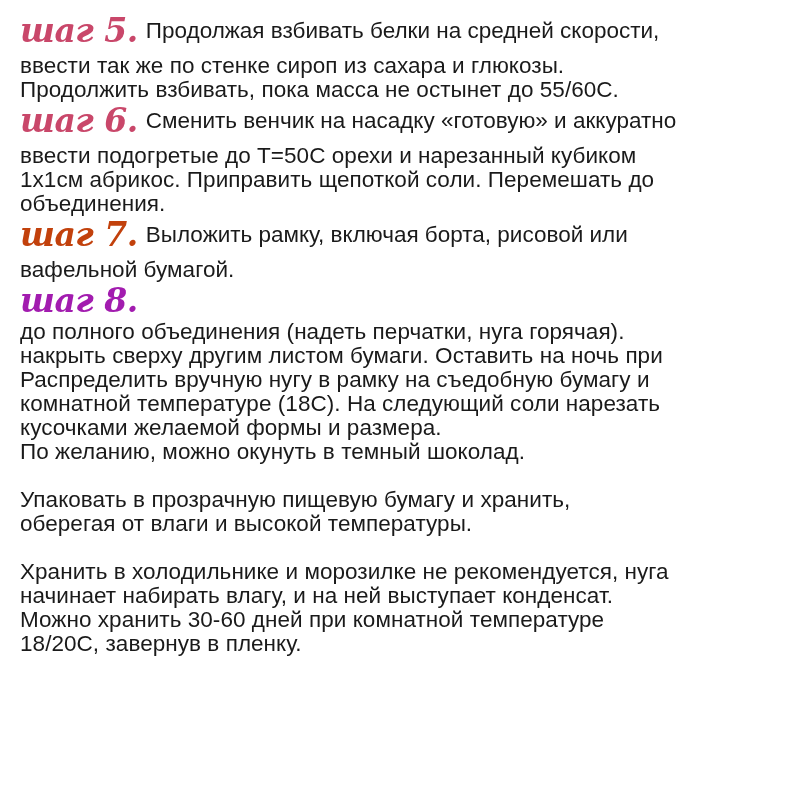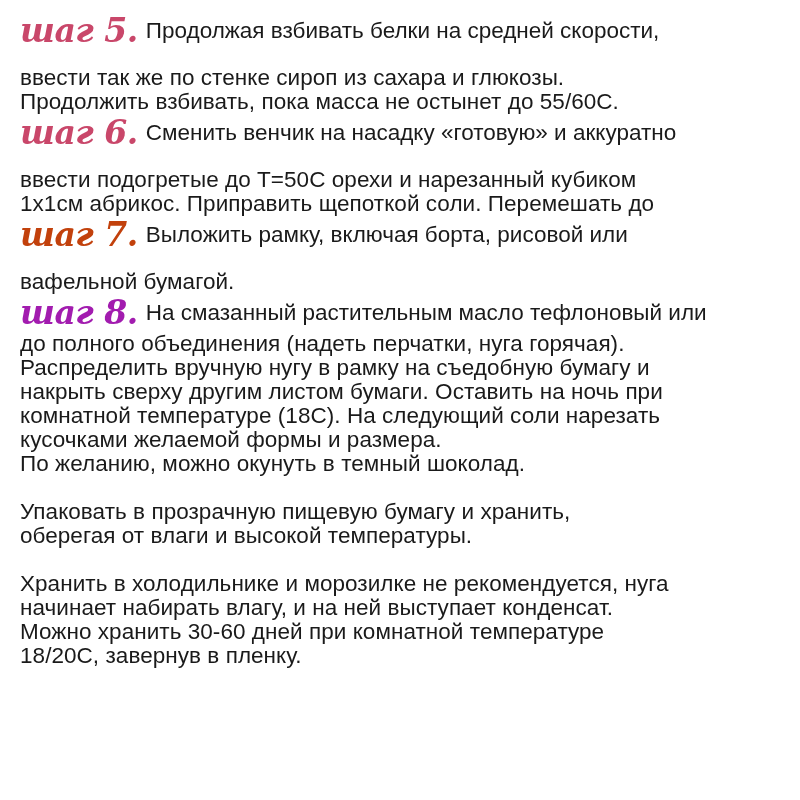--- a/index.html
+++ b/index.html
@@ -41,21 +41,21 @@
       font-size: 33px;
       line-height: 38px;
       letter-spacing: -0.5px;
       margin-right: 8px;
     }
     .step-first {
       font-size: 22.5px;
       line-height: 38px;
       white-space: nowrap;
     }
-    .after-head { margin-top: 16px; }
+    .after-head { margin-top: 4px; }
     .gap { height: 24px; }
   </style>
 </head>
 <body>
 
 <div class="page">
 
   <div>
     <div class="step-head">
       <span class="step-label" style="color: rgb(201, 71, 106);">шаг 5.</span>
@@ -65,38 +65,38 @@
     <div class="line">Продолжить взбивать, пока масса не остынет до 55/60С.</div>
   </div>
 
   <div>
     <div class="step-head">
       <span class="step-label" style="color: rgb(201, 71, 106);">шаг 6.</span>
       <span class="step-first">Сменить венчик на насадку «готовую» и аккуратно</span>
     </div>
     <div class="line after-head">ввести подогретые до Т=50С орехи  и нарезанный кубиком</div>
     <div class="line">1х1см абрикос.  Приправить щепоткой соли. Перемешать до</div>
+    <div class="line">объединения.</div>
   </div>
 
   <div>
     <div class="step-head">
       <span class="step-label" style="color: #c2410c;">шаг 7.</span>
       <span class="step-first">Выложить  рамку, включая борта,  рисовой или</span>
     </div>
     <div class="line after-head">вафельной бумагой.</div>
   </div>
 
   <div>
     <div class="step-head">
       <span class="step-label" style="color: #a21caf;">шаг 8.</span>
-      <span class="step-first">На смазанный растительным масло тефлоновый или</span>
     </div>
     <div class="line">до полного объединения (надеть перчатки, нуга горячая).</div>
+    <div class="line">накрыть сверху другим листом бумаги. Оставить на ночь при</div>
     <div class="line">Распределить вручную нугу в рамку на съедобную бумагу и</div>
-    <div class="line">накрыть сверху другим листом бумаги. Оставить на ночь при</div>
     <div class="line">комнатной температуре (18С). На следующий соли нарезать</div>
     <div class="line">кусочками желаемой формы и размера.</div>
     <div class="line">По желанию, можно окунуть в темный шоколад.</div>
   </div>
 
   <div class="gap"></div>
 
   <div>
     <div class="line">Упаковать  в прозрачную пищевую бумагу и хранить,</div>
     <div class="line">оберегая от влаги и высокой температуры.</div>

